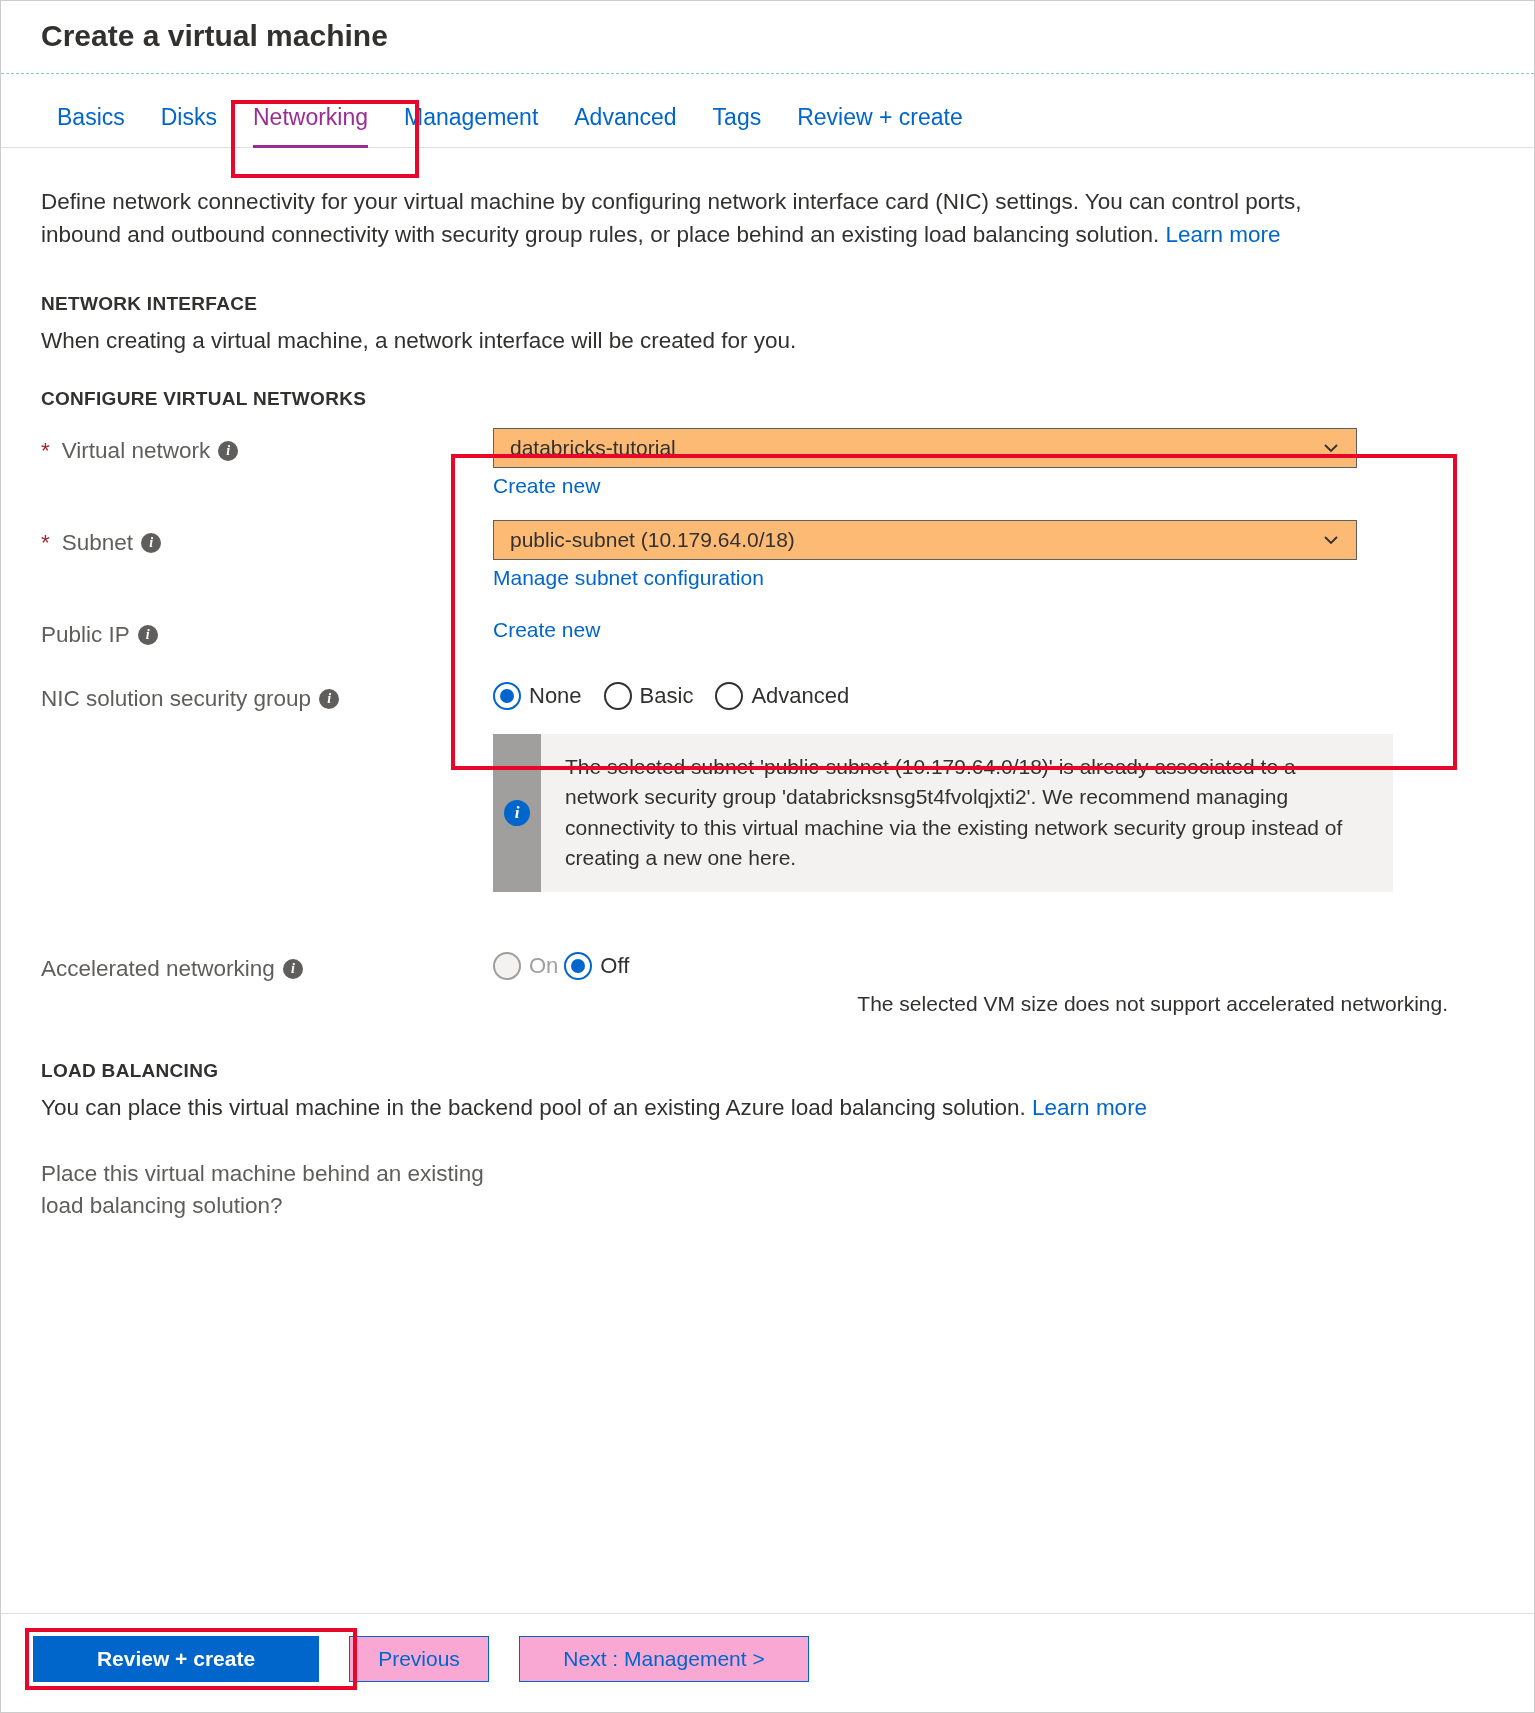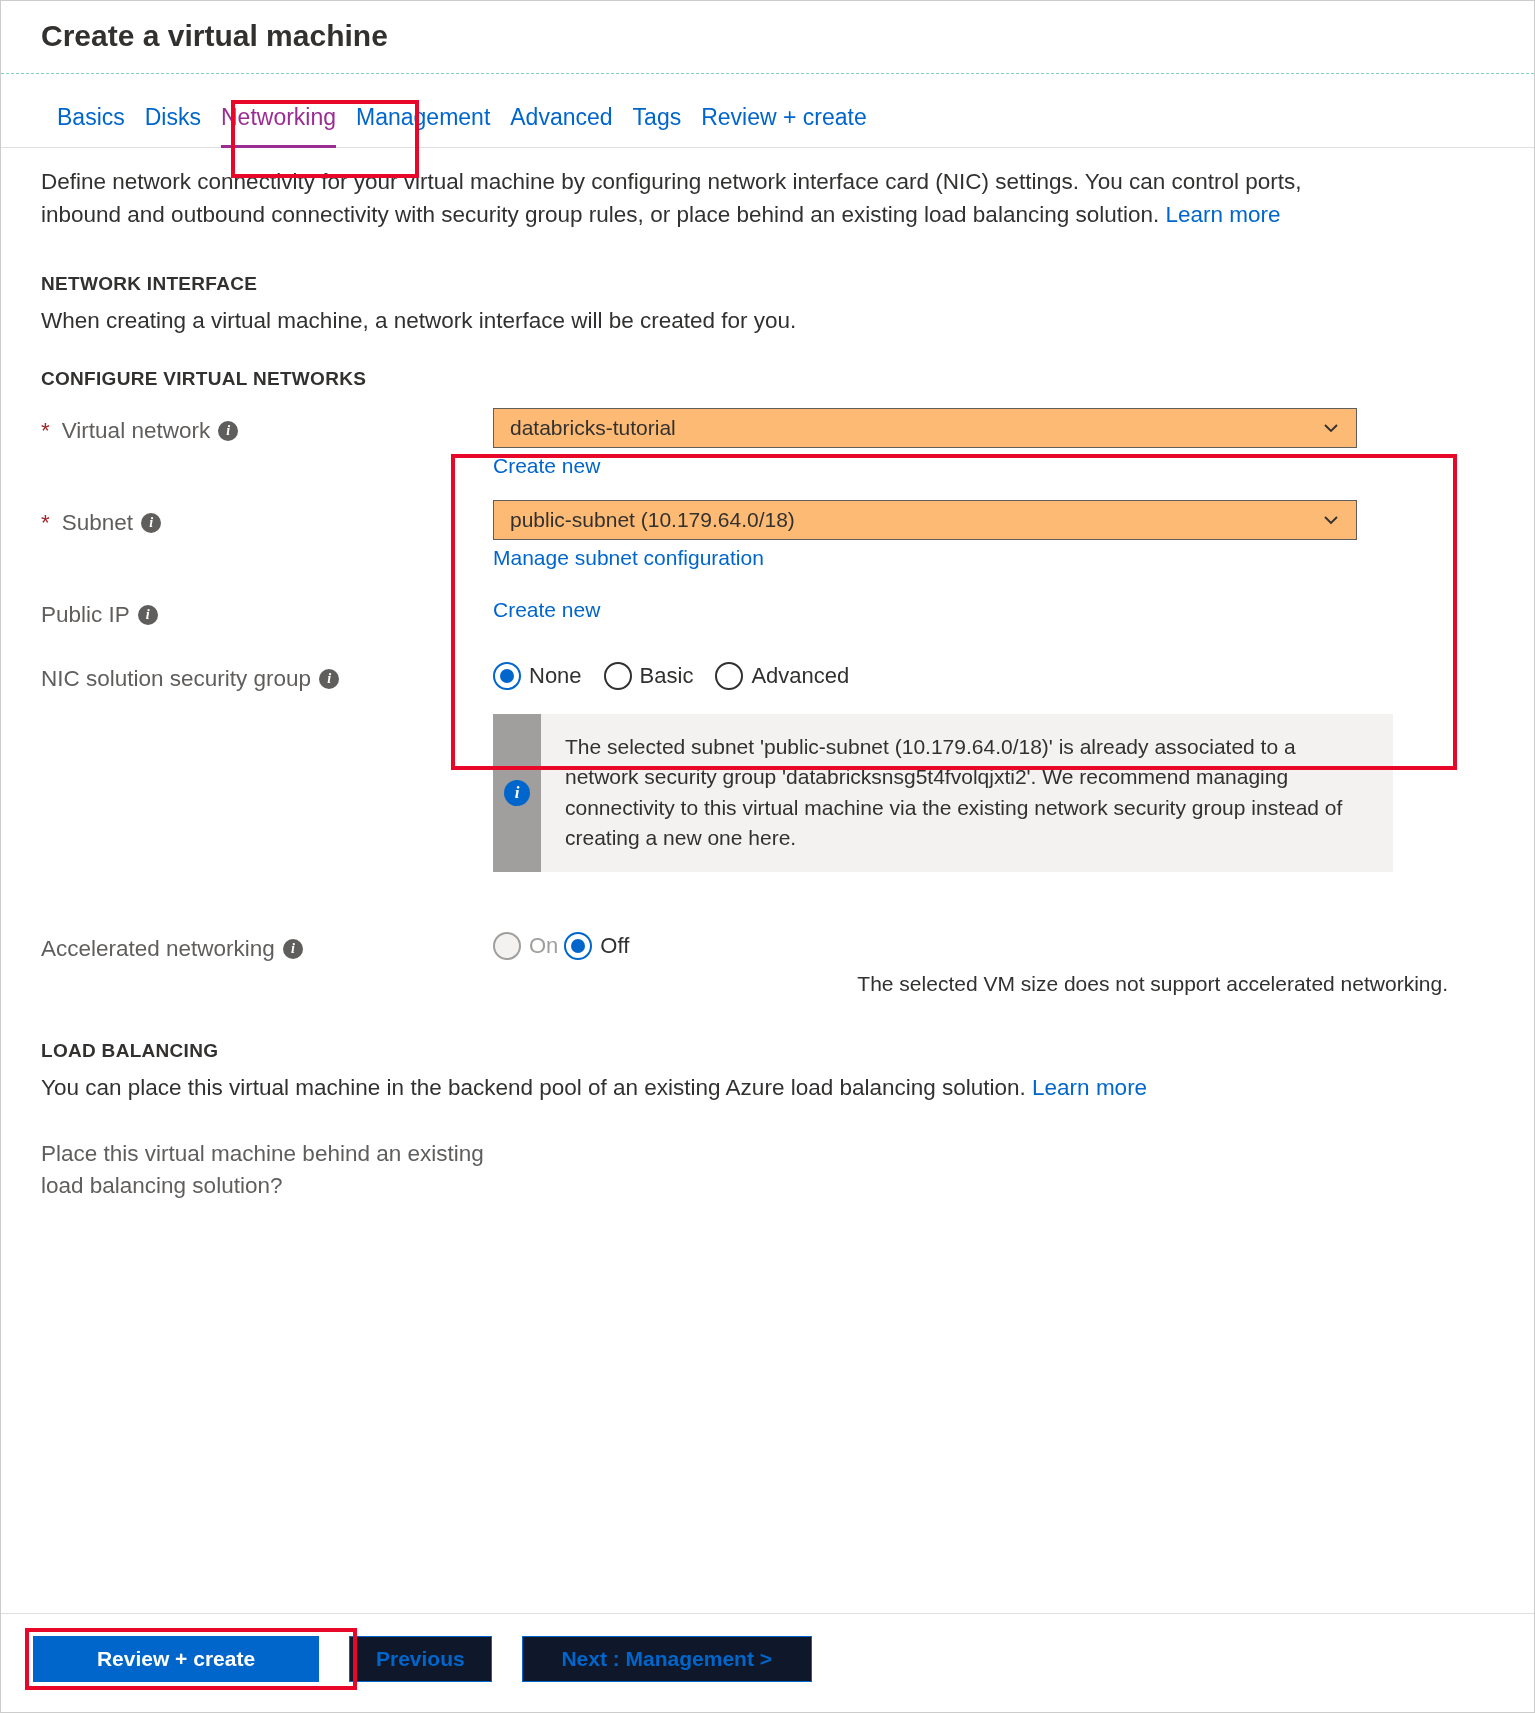--- a/index.html
+++ b/index.html
@@ -17,21 +17,21 @@
     padding: 18px 40px 20px 40px;
     border-bottom: 1px dashed #7fd1c7;
   }
   .page-title {
     font-size: 30px;
     font-weight: 600;
     color: #323130;
   }
   .tabs {
     display: flex;
-    gap: 20px;
+    gap: 36px;
     padding: 30px 56px 0 56px;
     border-bottom: 1px solid #e1dfdd;
   }
   .tab {
     padding-bottom: 14px;
     font-size: 23px;
     color: #0066cc;
     cursor: pointer;
   }
   .tab.active {
@@ -45,20 +45,21 @@
     pointer-events: none;
   }
   .body {
     padding: 18px 40px 0 40px;
   }
   .intro-text {
     font-size: 22.5px;
     line-height: 1.45;
     color: #323130;
     max-width: 1320px;
+    margin-top: 20px;
   }
   .link { color: #0066cc; cursor: pointer; }
   .section-heading {
     font-size: 19px;
     font-weight: 600;
     letter-spacing: 0.3px;
     color: #323130;
     margin-top: 42px;
   }
   .section-sub {
@@ -199,27 +200,26 @@
     padding: 22px 32px 30px 32px;
     display: flex;
     gap: 30px;
     background: #fff;
   }
   .btn {
     height: 46px;
     padding: 0 26px;
     font-size: 21px;
     border: 1px solid #0066cc;
-    background: #0f172a;
+    background: #f9a8d4;
     color: #0066cc;
     cursor: pointer;
     display: flex;
     align-items: center;
     justify-content: center;
-    font-weight: bold;
   }
   .btn.primary {
     background: #0066cc;
     color: #fff;
     font-weight: 600;
     border-color: #0066cc;
     min-width: 286px;
   }
   .highlight-group {
     position: absolute;

